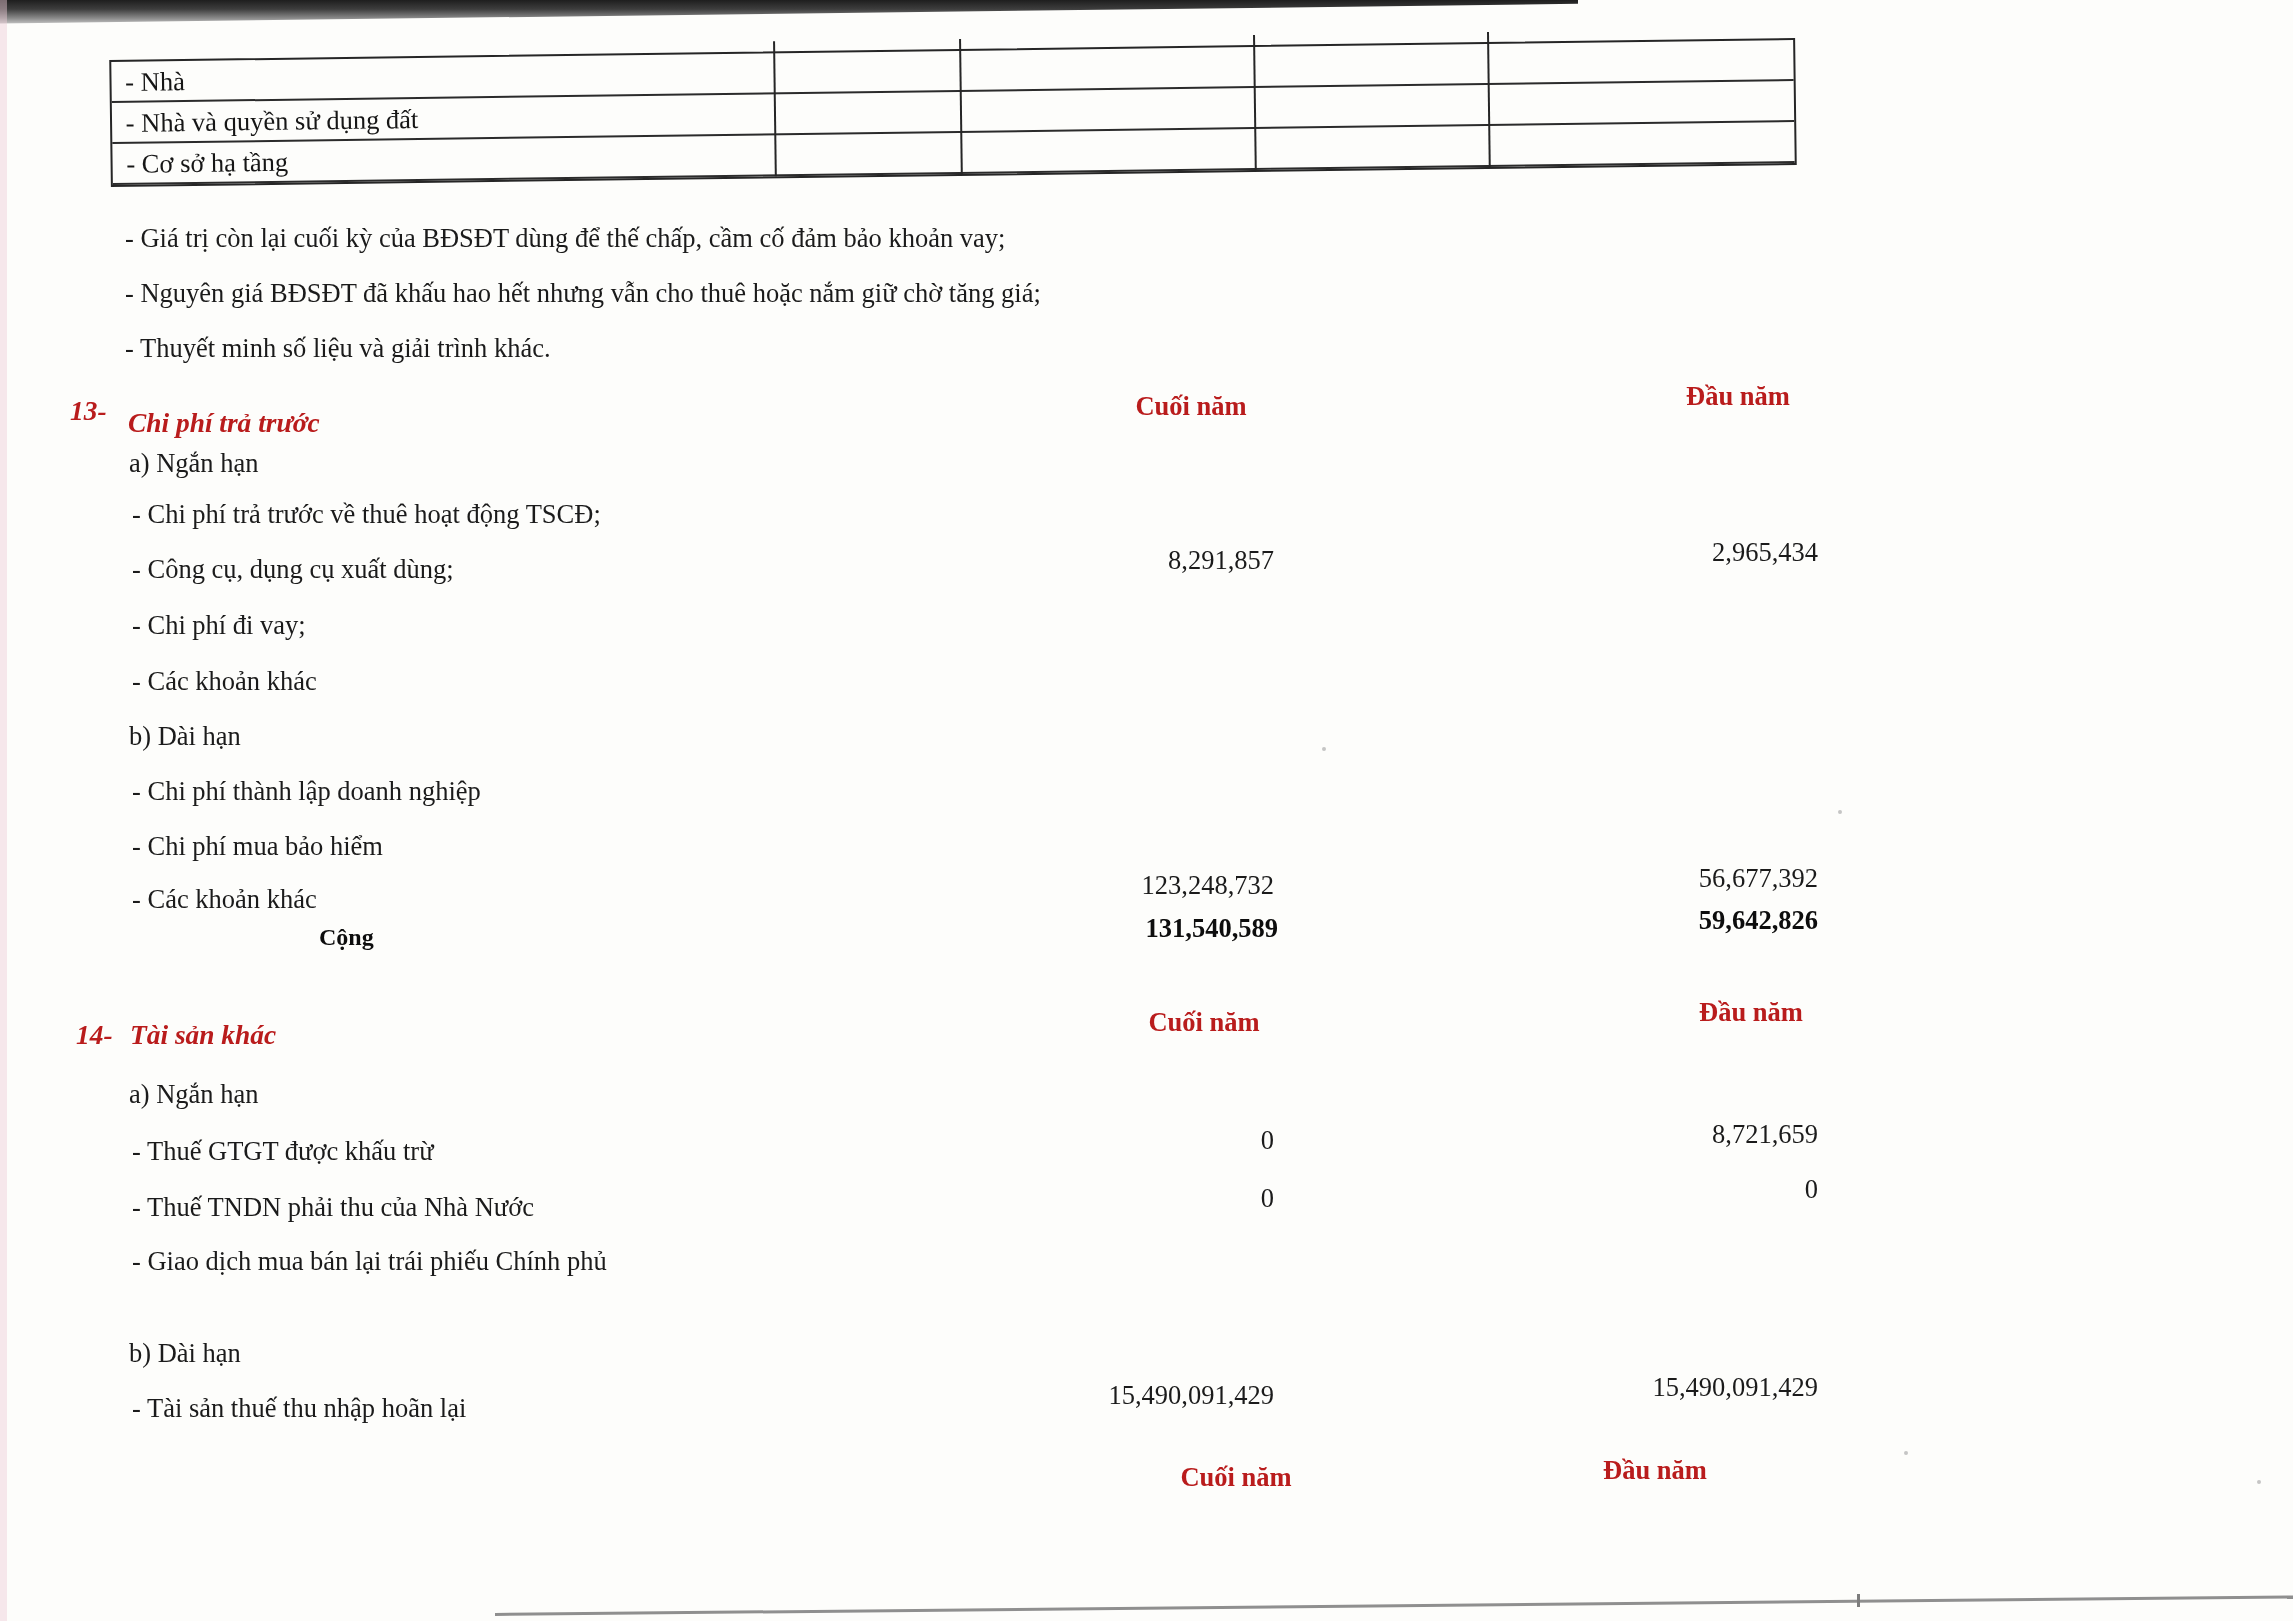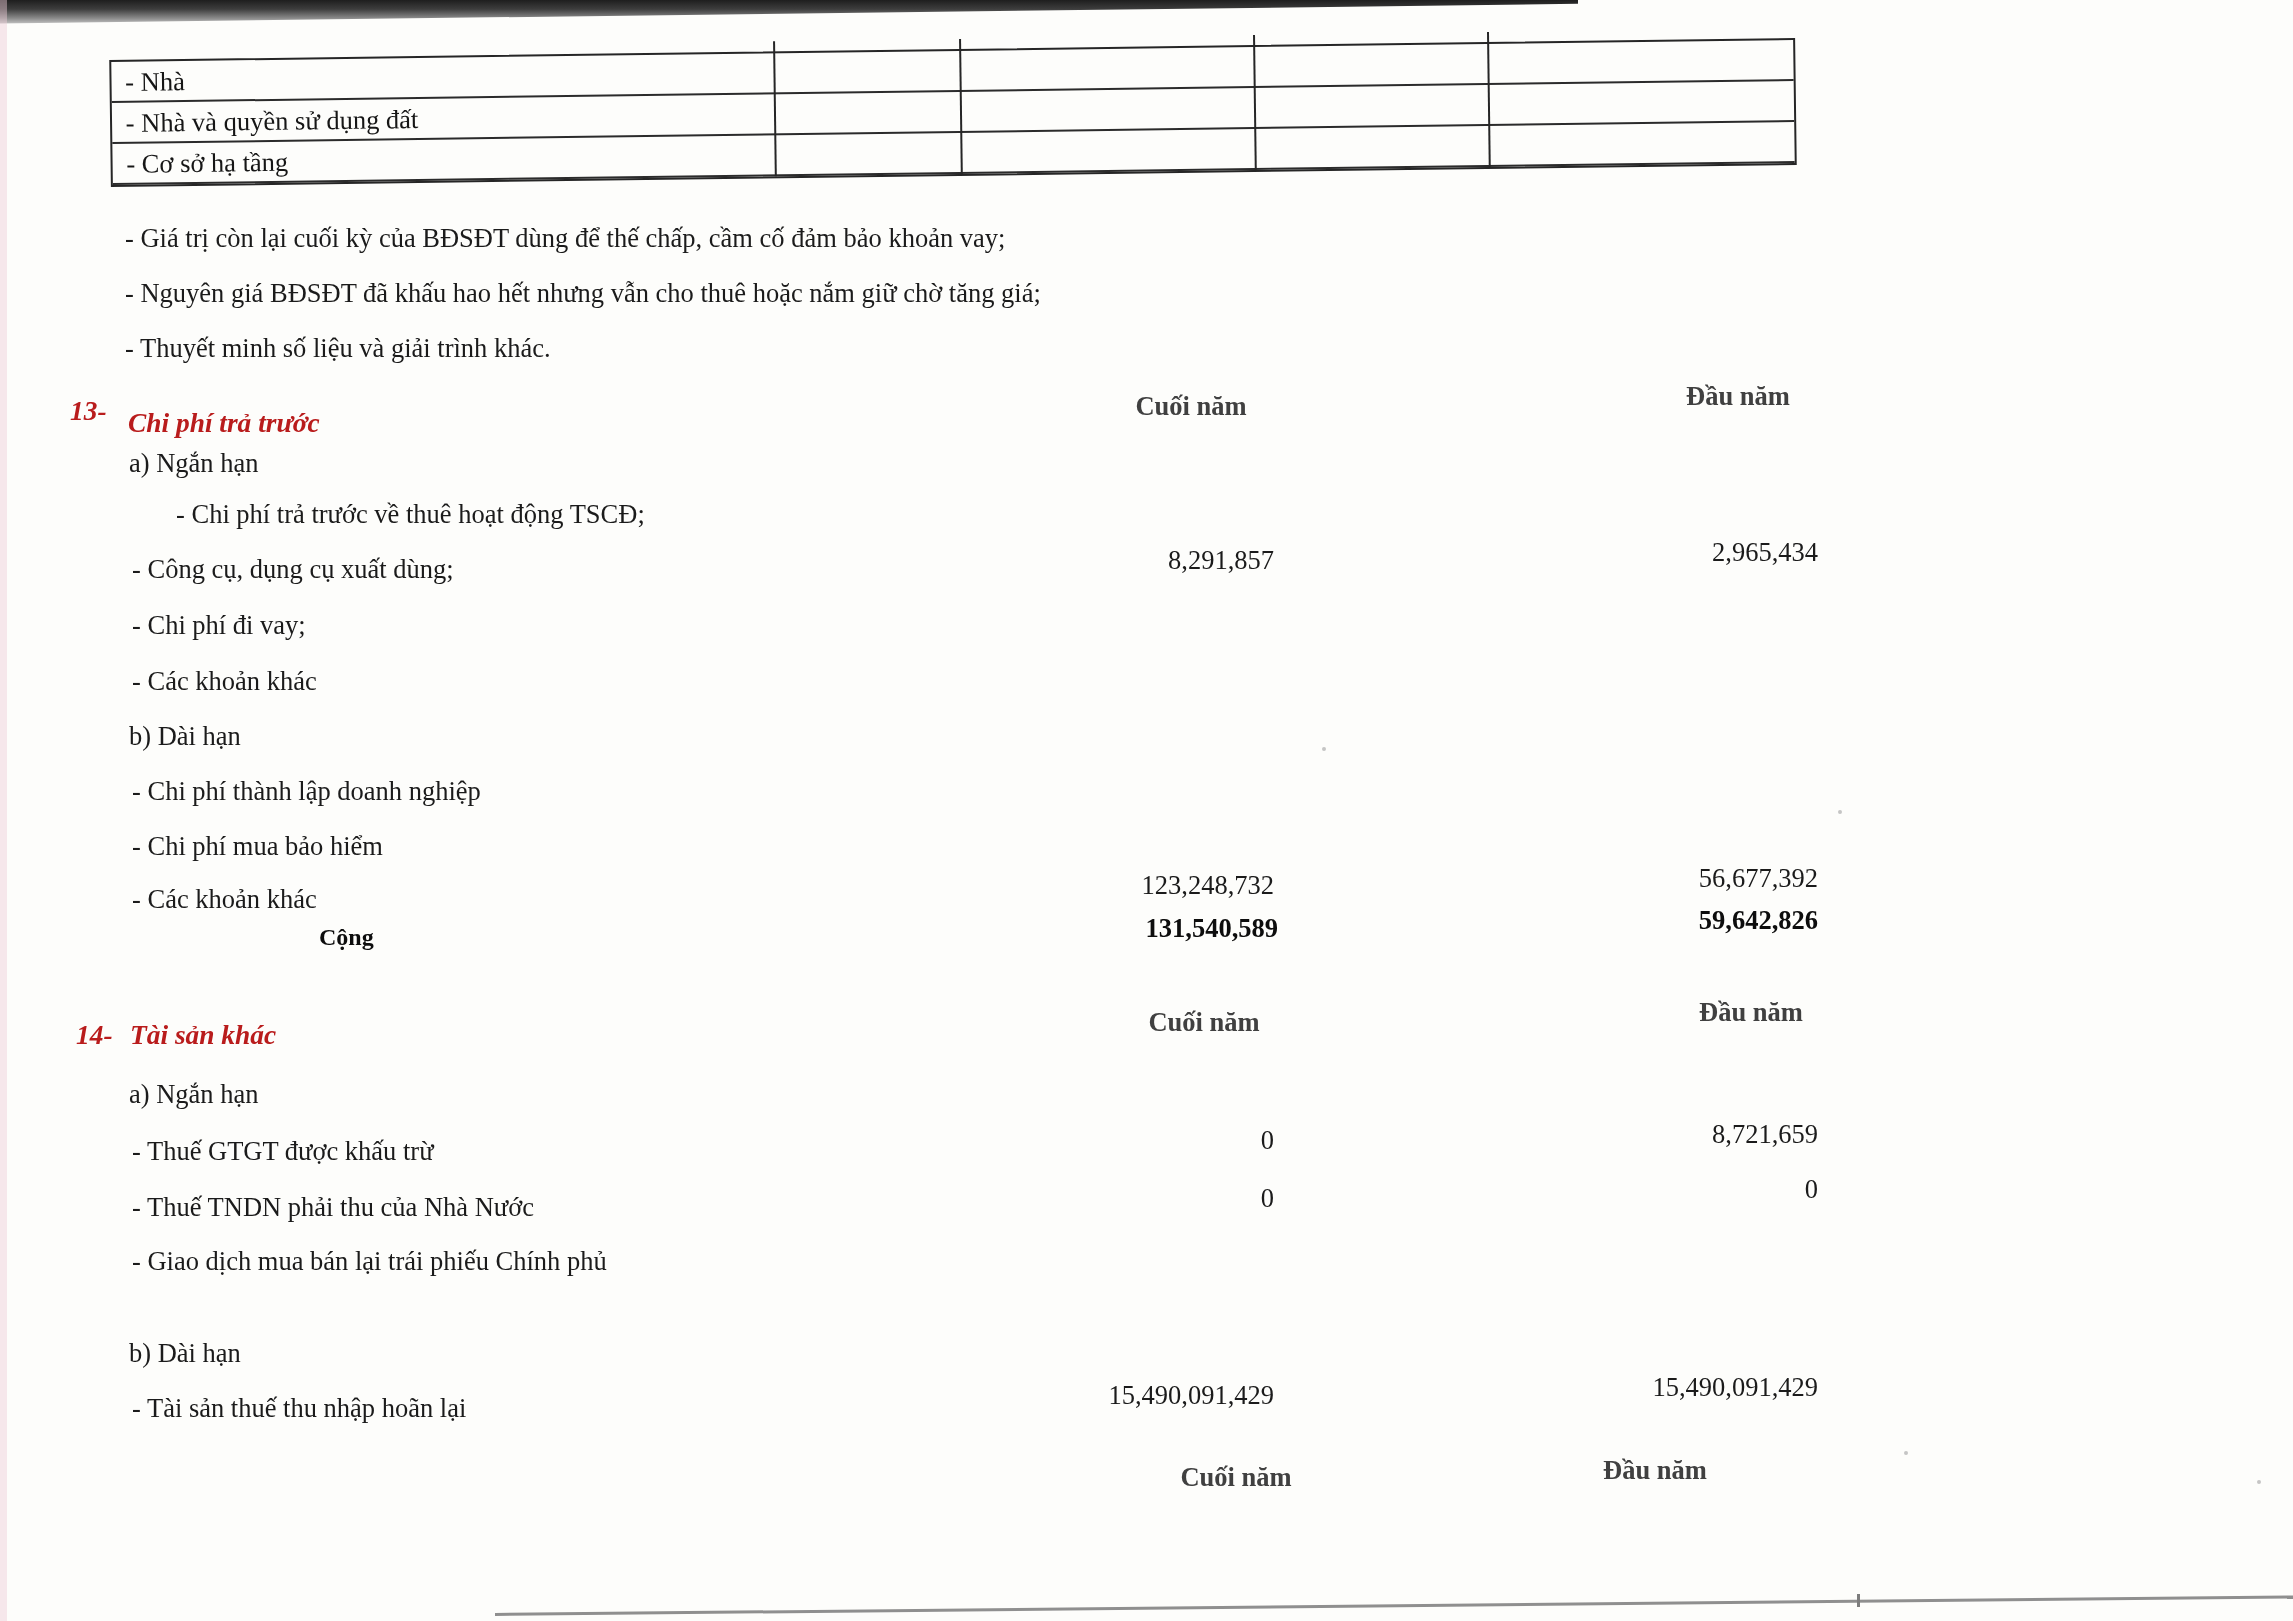--- a/index.html
+++ b/index.html
@@ -9,21 +9,21 @@
     background: #fdfdfb;
     overflow: hidden;
     font-family: "Liberation Serif", "DejaVu Serif", serif;
     color: #1b1b1b;
   }
   .abs { position: absolute; white-space: nowrap; }
   .txt { font-size: 26.5px; line-height: 29px; }
   .bold { font-weight: bold; color: #0d0d0d; }
   .ital { font-style: italic; font-weight: bold; font-size: 27.4px; color: #b91c1c; }
   .valbox { width: 294px; text-align: right; font-size: 26.5px; }
-  .hdrbox { width: 304px; text-align: center; font-weight: bold; font-size: 26.5px; color: #404040; }
+  .hdrbox { width: 304px; text-align: center; font-weight: bold; font-size: 26.5px; color: #b91c1c; }
 
   
   .scan-table {
     position: absolute; left: 110px; top: 49px;
     width: 1682px; height: 123px;
     border: 2px solid #262626;
     border-bottom-width: 2.9px;
     transform: rotate(-0.75deg);
     background: transparent;
   }
@@ -97,21 +97,21 @@
 <div class="abs txt" style="left:125px; top:224px;">- Giá trị còn lại cuối kỳ của BĐSĐT dùng để thế chấp, cầm cố đảm bảo khoản vay;</div>
 <div class="abs txt" style="left:125px; top:279px;">- Nguyên giá BĐSĐT  đã khấu hao hết nhưng vẫn cho thuê hoặc nắm giữ chờ tăng giá;</div>
 <div class="abs txt" style="left:125px; top:334px;">- Thuyết minh số liệu và giải trình khác.</div>
 
 <div class="abs ital" style="left:70px;  top:396px;">13-</div>
 <div class="abs ital" style="left:128px; top:396px;margin-top:12px;">Chi phí trả trước</div>
 <div class="abs hdrbox" style="left:1039px; top:391px;">Cuối năm</div>
 <div class="abs hdrbox" style="left:1586px; top:381px;">Đầu năm</div>
 
 <div class="abs txt" style="left:129px; top:449px;">a) Ngắn hạn</div>
-<div class="abs txt" style="left:132px; top:500px;margin-left:44px;">- Chi phí trả trước về thuê hoạt động TSCĐ;</div>
+<div class="abs txt" style="left:132px; top:500px;">- Chi phí trả trước về thuê hoạt động TSCĐ;</div>
 
 <div class="abs txt" style="left:132px; top:555px;">- Công cụ, dụng cụ xuất dùng;</div>
 <div class="abs valbox" style="left:980px; top:545px;">8,291,857</div>
 <div class="abs valbox" style="left:1524px; top:537px;">2,965,434</div>
 
 <div class="abs txt" style="left:132px; top:611px;">- Chi phí đi vay;</div>
 <div class="abs txt" style="left:132px; top:667px;">- Các khoản khác</div>
 <div class="abs txt" style="left:129px; top:722px;">b) Dài hạn</div>
 <div class="abs txt" style="left:132px; top:777px;">- Chi phí thành lập doanh nghiệp</div>
 <div class="abs txt" style="left:132px; top:832px;">- Chi phí mua bảo hiểm</div>

